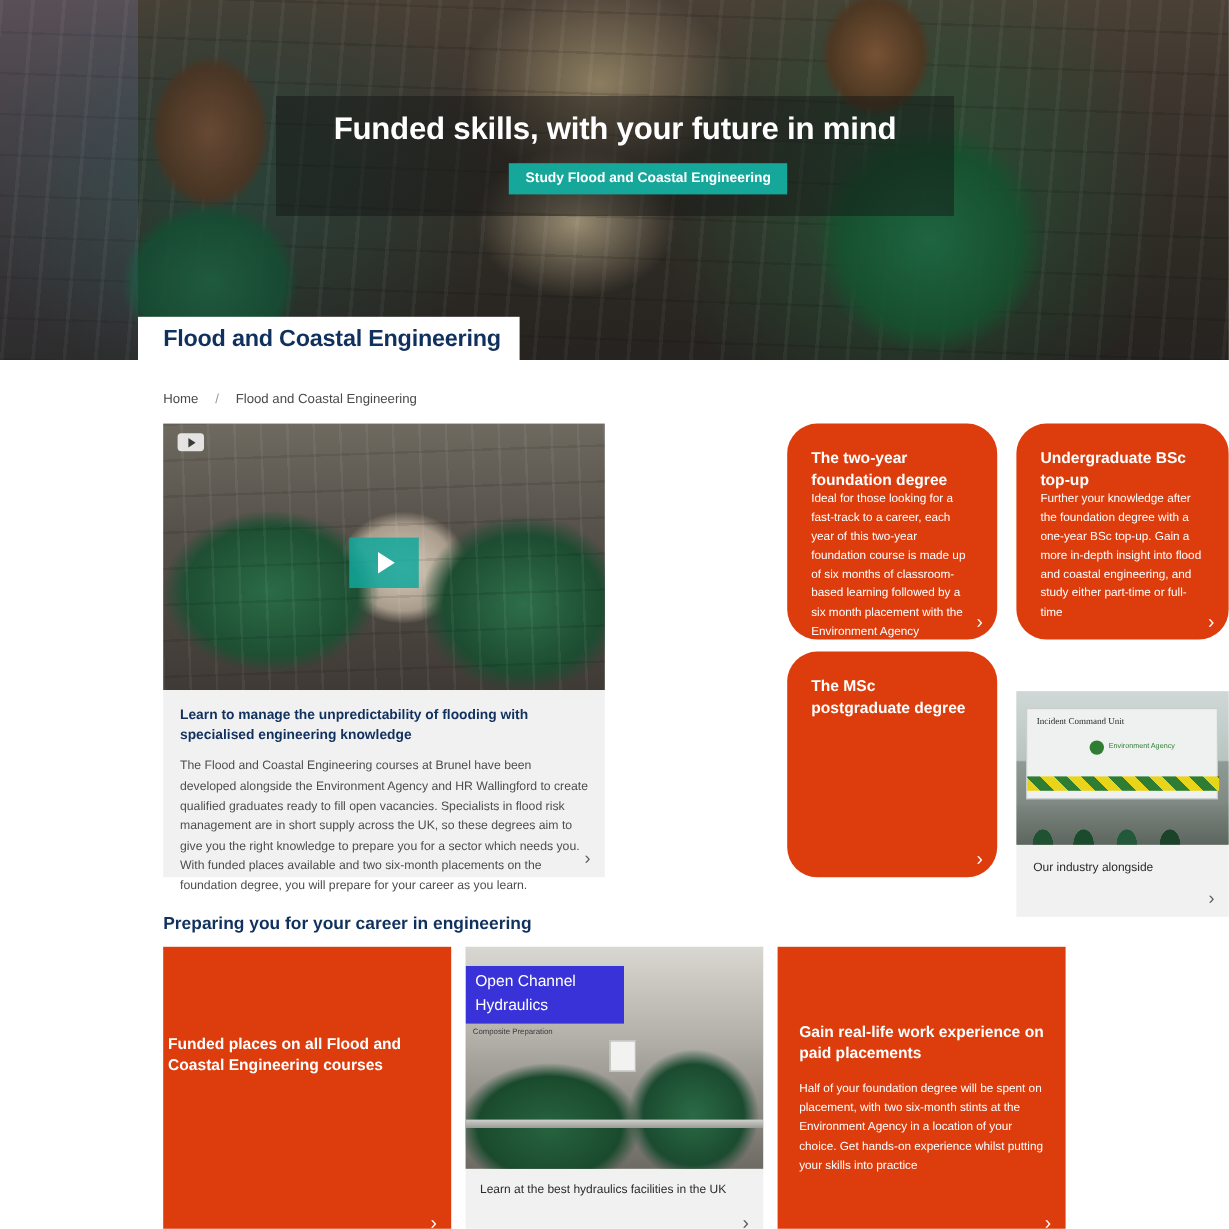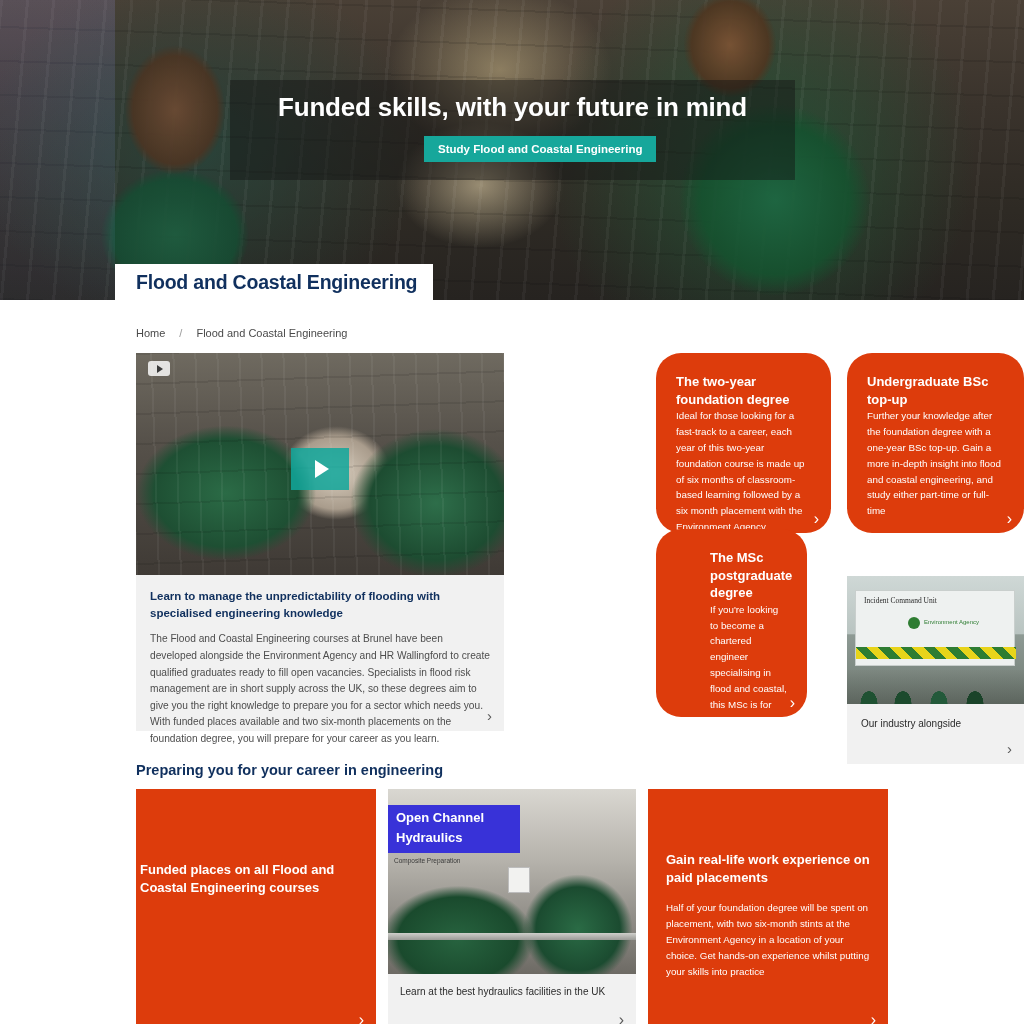--- a/index.html
+++ b/index.html
@@ -127,21 +127,21 @@
   }
 
   .tile { position: absolute; background: #dd3c0c; color: #ffffff; border-radius: 25px; }
   .tile h3 { font-size: 13px; font-weight: bold; line-height: 1.35; }
   .tile p { margin-top: 0; font-size: 9.8px; line-height: 1.62; }
   .tile .arrow-br { color: #ffffff; font-size: 16px; right: 12px; bottom: 6px; }
   .tile-inner { padding: 20px 20px 0 20px; }
 
   .tile-a { left: 520px; top: 0; width: 175px; height: 180px; }
   .tile-b { left: 711px; top: 0; width: 177px; height: 180px; }
-  .tile-c { left: 520px; top: 176px; width: 151px; height: 188px; padding-left: 34px; }
+  .tile-c { left: 520px; top: 190px; width: 175px; height: 188px; }
 
   .partners-card { position: absolute; left: 711px; top: 190px; width: 177px; height: 188px; background: #f1f1f1; margin-top: 33px; }
   .partners-photo {
     position: relative; width: 177px; height: 128px; overflow: hidden;
     background:
       linear-gradient(180deg, #cfd8d6 0%, #b9c4c1 45%, #8e9a94 46%, #6f7a72 100%);
   }
   .partners-van {
     position: absolute; left: 8px; top: 14px; width: 160px; height: 76px;
     background: #eef1f0; border: 1px solid #c9cfcd;
@@ -173,21 +173,21 @@
 
   .card-hydraulics { position: absolute; left: 252px; top: 0; width: 248px; height: 246px; background: #f1f1f1; }
   .hydraulics-photo {
     position: relative; width: 248px; height: 185px; overflow: hidden;
     background:
       radial-gradient(ellipse 100px 70px at 70px 150px, #27633f 0%, #1a4a2d 60%, rgba(0,0,0,0) 76%),
       radial-gradient(ellipse 70px 70px at 190px 140px, #2a6b45 0%, #1b4b30 60%, rgba(0,0,0,0) 78%),
       linear-gradient(180deg, #d9d7d1 0%, #b4b1aa 40%, #8e8b85 72%, #6d6a64 100%);
   }
   .hyd-banner { position: absolute; left: 0; top: 16px; width: 132px; height: 48px; background: #3832d8; }
-  .hyd-banner span { display: block; color: #fff; font-size: 13px; font-weight: bold; line-height: 1.18; padding: 5px 0 0 8px; }
+  .hyd-banner span { display: block; color: #fff; font-size: 13px; font-weight: normal; line-height: 1.18; padding: 5px 0 0 8px; }
   .hyd-sub { position: absolute; left: 6px; top: 68px; font-size: 6.5px; color: #3a3a3a; }
   .hyd-sign { position: absolute; left: 120px; top: 78px; width: 22px; height: 26px; background: #f2f2f0; border: 1px solid #bdbdbd; }
   .hyd-rail { position: absolute; left: 0; bottom: 34px; width: 248px; height: 7px; background: linear-gradient(180deg,#cfcfcb,#9a9a96); }
   .hydraulics-caption { padding: 11px 12px 0 12px; font-size: 10px; color: #2b2b2b; line-height: 1.45; }
 
   .card-placements { position: absolute; left: 512px; top: 0; width: 240px; height: 246px; background: #dd3c0c; color: #fff; }
   .card-placements .inner { padding: 62px 18px 0 18px; }
   .card-placements h3 { font-size: 13px; font-weight: bold; line-height: 1.4; }
   .card-placements p { margin-top: 13px; font-size: 9.8px; line-height: 1.62; }
   .card-arrow { position: absolute; right: 12px; bottom: 6px; font-size: 16px; color: #fff; }
@@ -248,21 +248,20 @@
       <div class="tile-inner">
         <h3>Undergraduate BSc top-up</h3>
         <p>Further your knowledge after the foundation degree with a one-year BSc top-up. Gain a more in-depth insight into flood and coastal engineering, and study either part-time or full-time</p>
       </div>
       <span class="arrow-br">›</span>
     </div>
 
     <div class="tile tile-c">
       <div class="tile-inner">
         <h3>The MSc postgraduate degree</h3>
-        <p>If you're looking to become a chartered engineer specialising in flood and coastal, this MSc is for you. Develop your skills further by studying either full-time or part-time</p>
       </div>
       <span class="arrow-br">›</span>
     </div>
 
     <div class="partners-card">
       <div class="partners-photo">
         <div class="partners-van">
           <span class="partners-van-txt">Incident Command Unit</span>
           <span class="partners-logo"></span>
           <span class="partners-logo-txt">Environment Agency</span>

